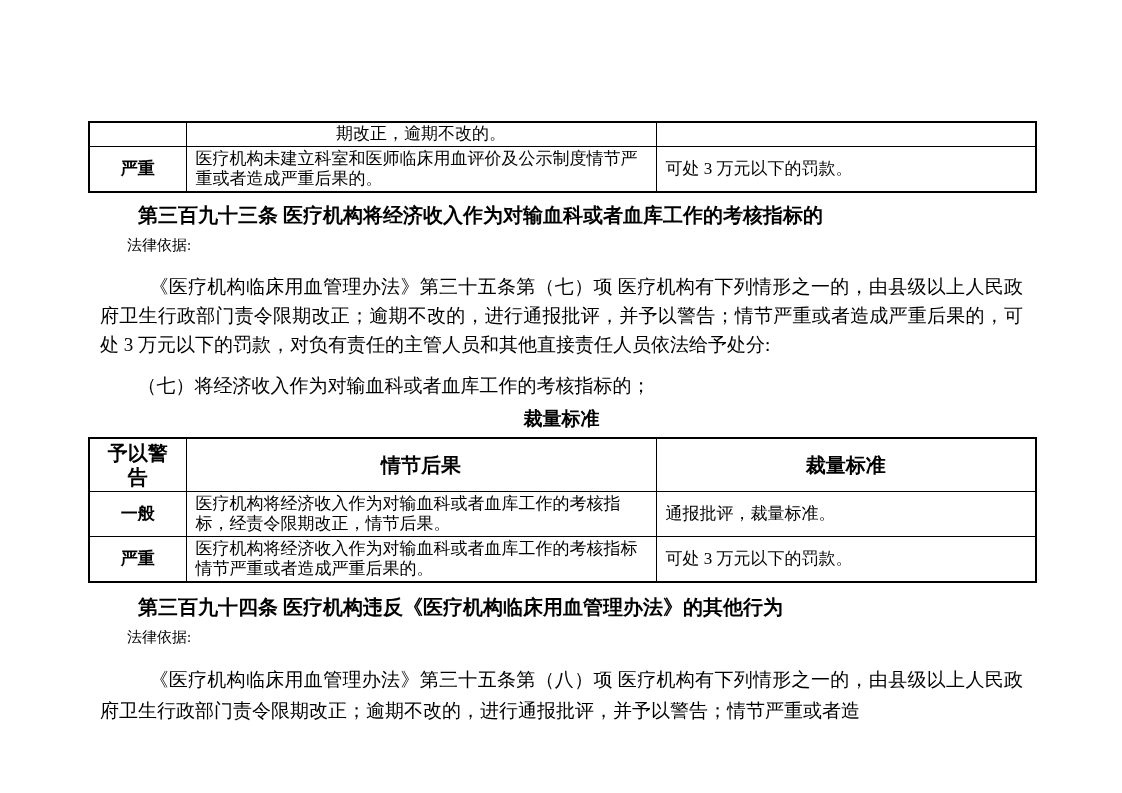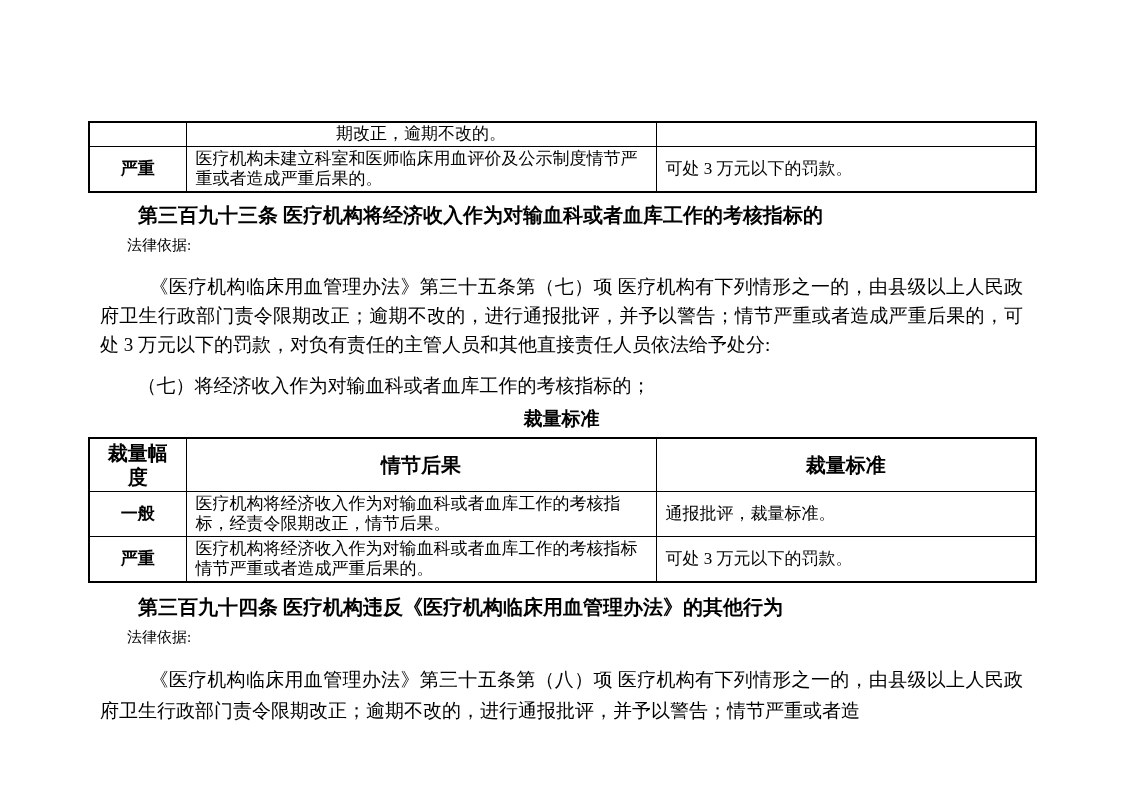--- a/index.html
+++ b/index.html
@@ -127,21 +127,21 @@
     <div class="tbl-title">裁量标准</div>
 
     <table class="tbl main-table">
       <colgroup>
         <col class="col-degree">
           <col class="col-consequence">
           <col class="col-discretion">
       </colgroup>
       <thead>
         <tr>
-          <th>裁量幅度</th>
+          <th>予以警告</th>
           <th>情节后果</th>
           <th>裁量标准</th>
         </tr>
       </thead>
       <tbody>
         <tr class="r1">
           <td class="degree-cell">一般</td>
           <td>医疗机构将经济收入作为对输血科或者血库工作的考核指标，经责令限期改正，情节后果。</td>
           <td>通报批评，裁量标准。</td>
         </tr>

